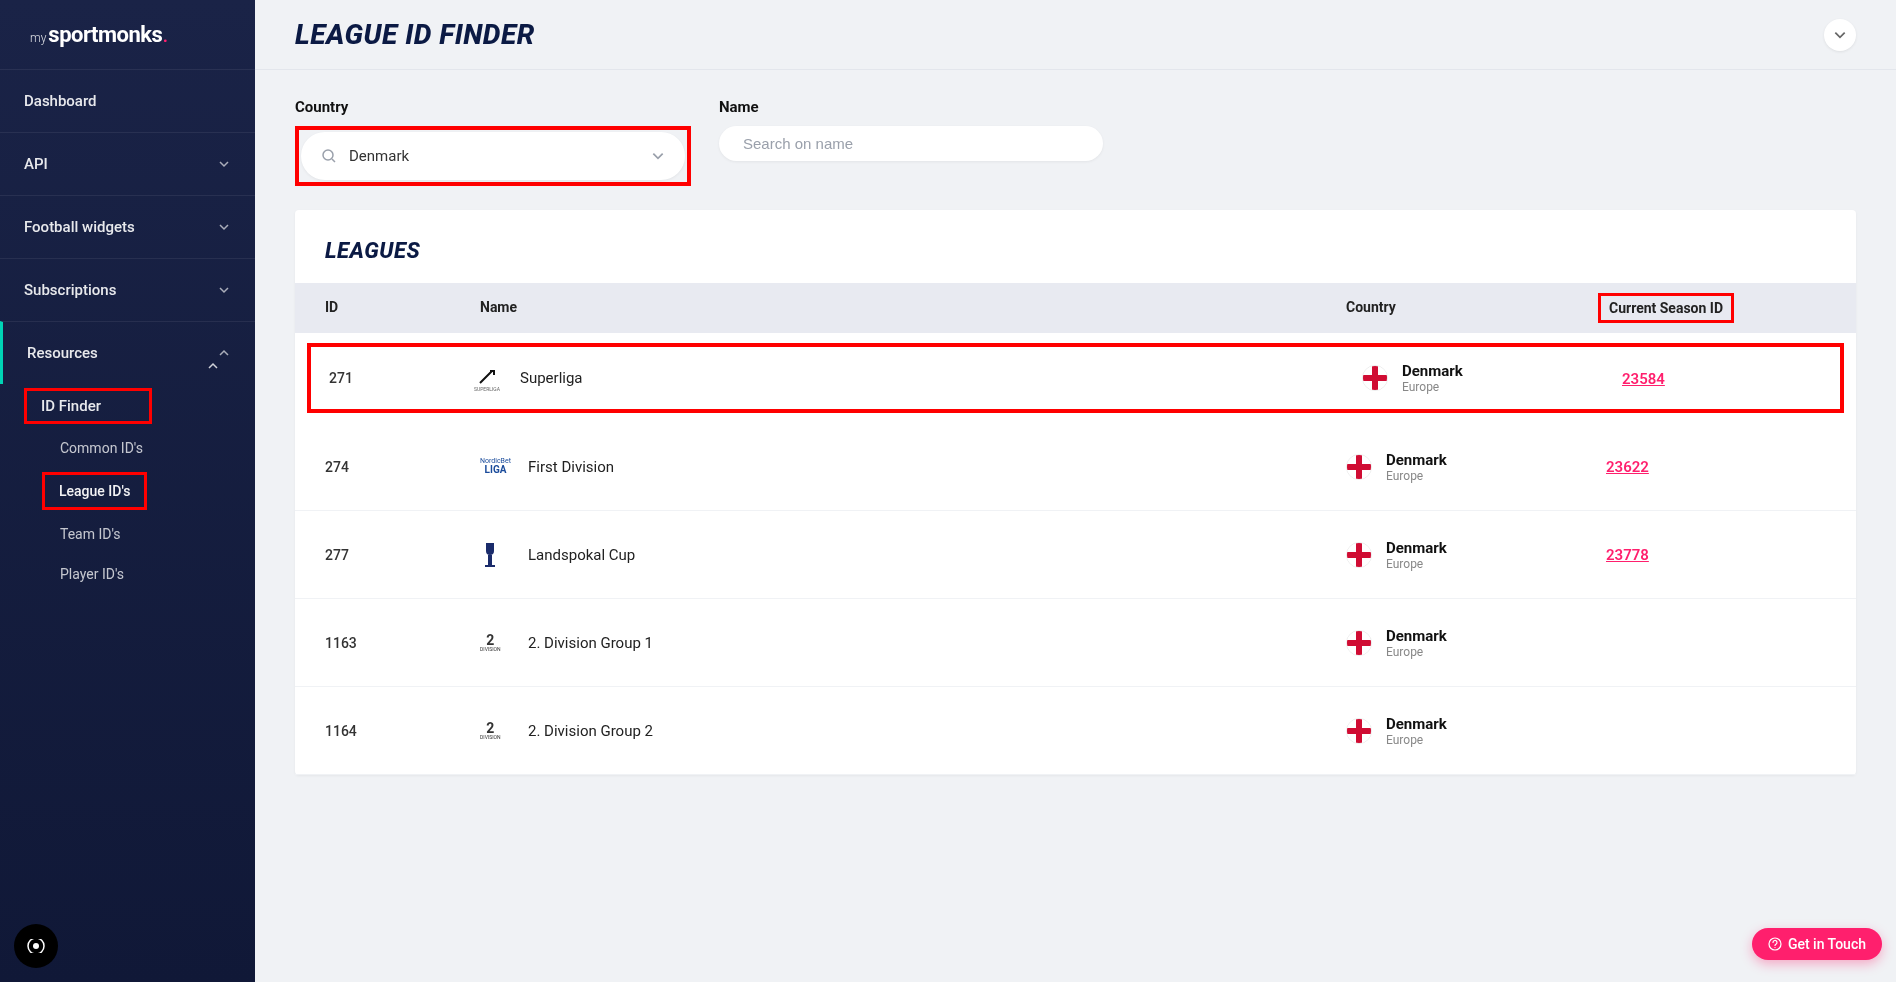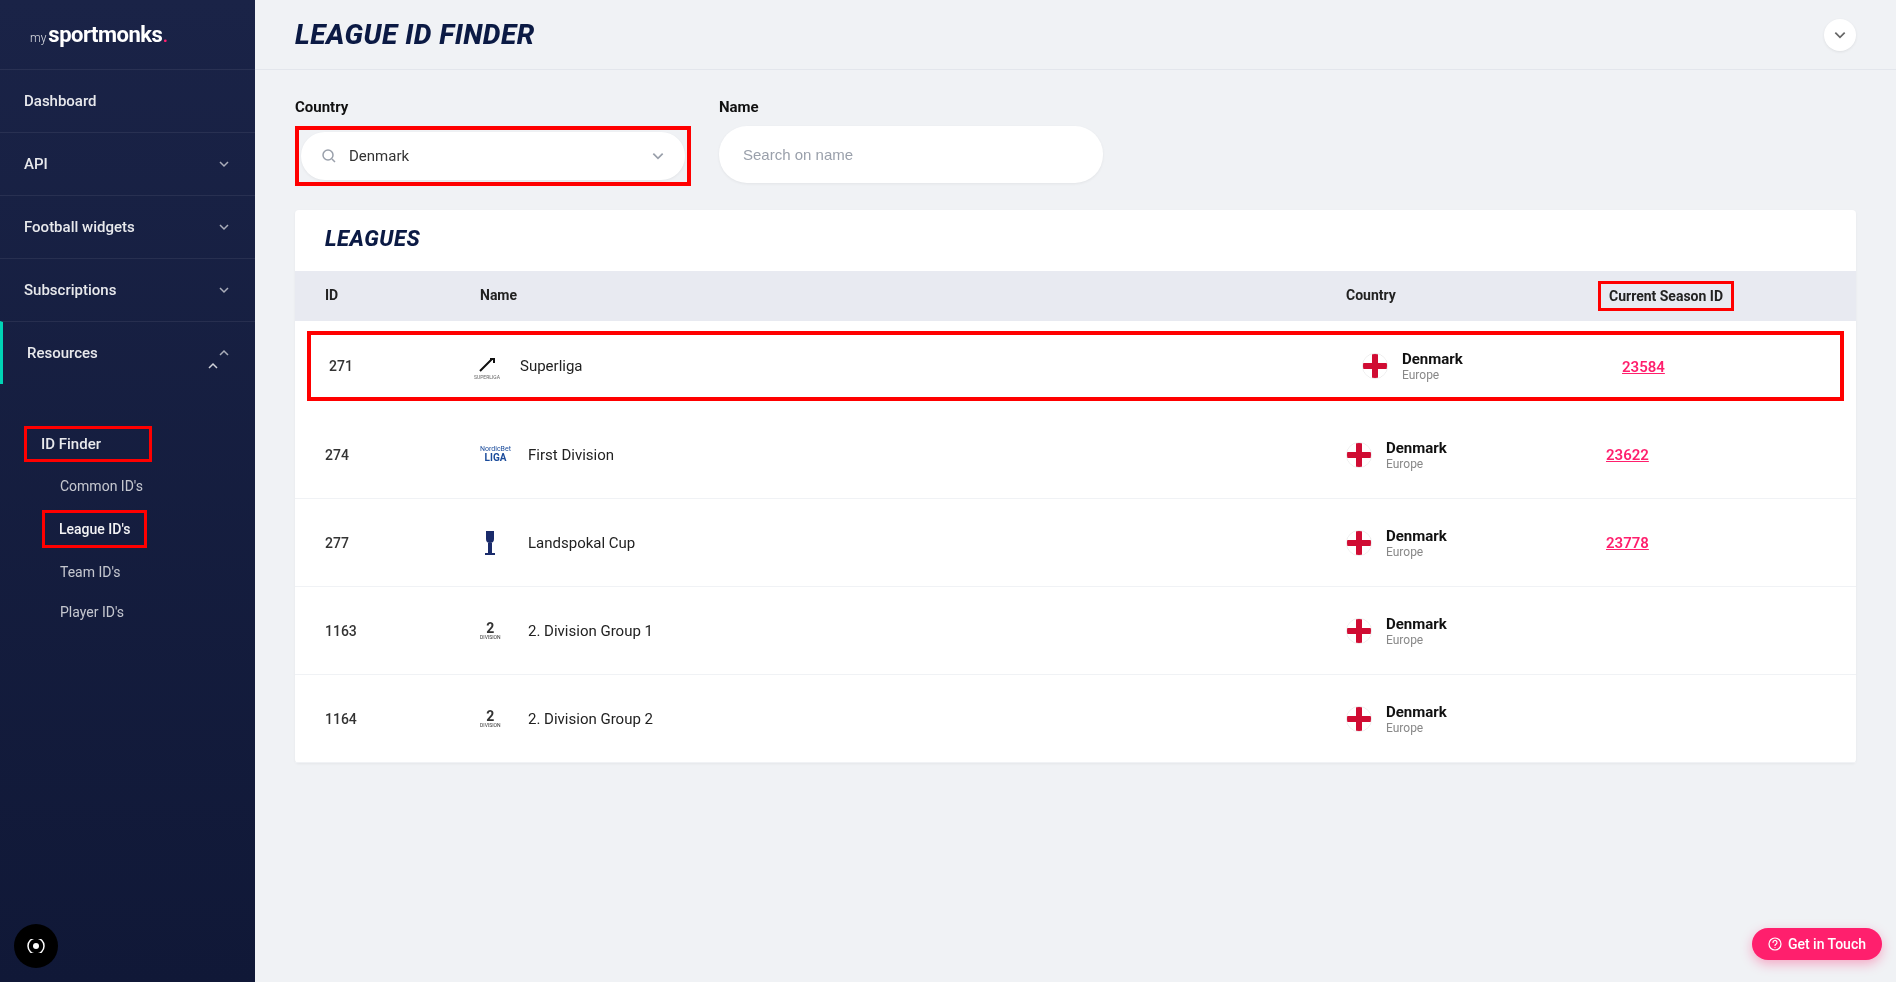--- a/index.html
+++ b/index.html
@@ -16,21 +16,21 @@
     .logo-dot { color: #ff1f6d; font-size: 24px; line-height: 0; }
     
     .nav-item { display: flex; align-items: center; justify-content: space-between; padding: 22px 24px; color: rgba(255,255,255,0.9); cursor: pointer; font-size: 15px; font-weight: 500; border-top: 1px solid rgba(255,255,255,0.07); }
     .nav-item.active-parent { border-left: 3px solid #00d4b5; padding-left: 24px; }
     .nav-item .chev { width: 14px; height: 14px; display: flex; align-items: center; justify-content: center; opacity: 0.7; }
     
     .sub-group { padding-bottom: 10px; }
     .sub-item-header { display: flex; align-items: center; justify-content: space-between; padding: 14px 36px; color: rgba(255,255,255,0.9); font-size: 15px; font-weight: 500; cursor: pointer; }
     .sub-item { padding: 12px 44px 12px 60px; color: rgba(255,255,255,0.75); font-size: 14px; cursor: pointer; }
     
-    .red-box-nav { border: 3px solid #ff0000; display: inline-block; padding: 2px 0; margin-top: 38px; }
+    .red-box-nav { border: 3px solid #ff0000; display: inline-block; padding: 2px 0; }
     .red-box-nav-wrap { margin: 4px 24px; }
     
     .sub-highlight-wrap { margin: 4px 42px 4px 42px; }
     .sub-highlight { border: 3px solid #ff0000; padding: 8px 14px; display: inline-block; color: rgba(255,255,255,0.95); font-size: 14px; font-weight:500; }
     
     .accessibility-btn { position: absolute; bottom: 14px; left: 14px; width: 44px; height: 44px; background: #000; border-radius: 22px; display: flex; align-items: center; justify-content: center; color: #fff; }
     
     
     .main { flex: 1; display: flex; flex-direction: column; min-width: 0; }
     .page-header { display: flex; align-items: center; justify-content: space-between; padding: 18px 40px; background: #f0f2f5; border-bottom: 1px solid #e3e6ec; }
@@ -40,25 +40,25 @@
     .filters { display: flex; gap: 28px; padding: 28px 40px 24px; }
     .filter-col { display: flex; flex-direction: column; gap: 10px; }
     .filter-label { font-weight: 700; font-size: 15px; color: #111; }
     
     .country-select { width: 384px; height: 48px; background: #fff; border-radius: 28px; display: flex; align-items: center; padding: 0 20px; box-shadow: 0 1px 3px rgba(0,0,0,0.06); position: relative; }
     .country-select-box { border: 4px solid #ff0000; padding: 2px; }
     .country-select .search-ico { color: #9aa0ab; margin-right: 12px; }
     .country-select .value { flex: 1; font-size: 15px; color: #333; }
     .country-select .chev { color: #9aa0ab; }
     
-    .name-input { width: 384px; height: 57px; background: #fff; border: none; border-radius: 28px; padding: 0 24px; font-size: 15px; box-shadow: 0 1px 3px rgba(0,0,0,0.06); outline: none; color: #333; }
+    .name-input { width: 384px; height: 35px; background: #fff; border: none; border-radius: 28px; padding: 0 24px; font-size: 15px; box-shadow: 0 1px 3px rgba(0,0,0,0.06); outline: none; color: #333; }
     .name-input::placeholder { color: #9aa0ab; }
     
     .table-card { background: #fff; margin: 0 40px 40px; border-radius: 4px; box-shadow: 0 1px 3px rgba(0,0,0,0.05); }
-    .table-title { font-size: 22px; font-weight: 800; font-style: italic; color: #0b1a44; padding: 16px 30px 20px; letter-spacing: 0.5px; }
+    .table-title { font-size: 22px; font-weight: 800; font-style: italic; color: #0b1a44; padding: 28px 30px 20px; letter-spacing: 0.5px; }
     
     .thead { display: flex; background: #e8eaf1; padding: 16px 30px; font-weight: 700; font-size: 14px; color: #222; }
     .col-id { width: 155px; }
     .col-name { flex: 1; }
     .col-country { width: 260px; }
     .col-season { width: 220px; }
     .col-season-header { border: 3px solid #ff0000; display: inline-block; padding: 4px 8px; margin: -6px -8px; }
     
     .row { display: flex; align-items: center; padding: 18px 30px; border-bottom: 1px solid #f0f2f5; min-height: 88px; }
     .row-highlight-container { margin: 10px 12px; border: 4px solid #ff0000; }

